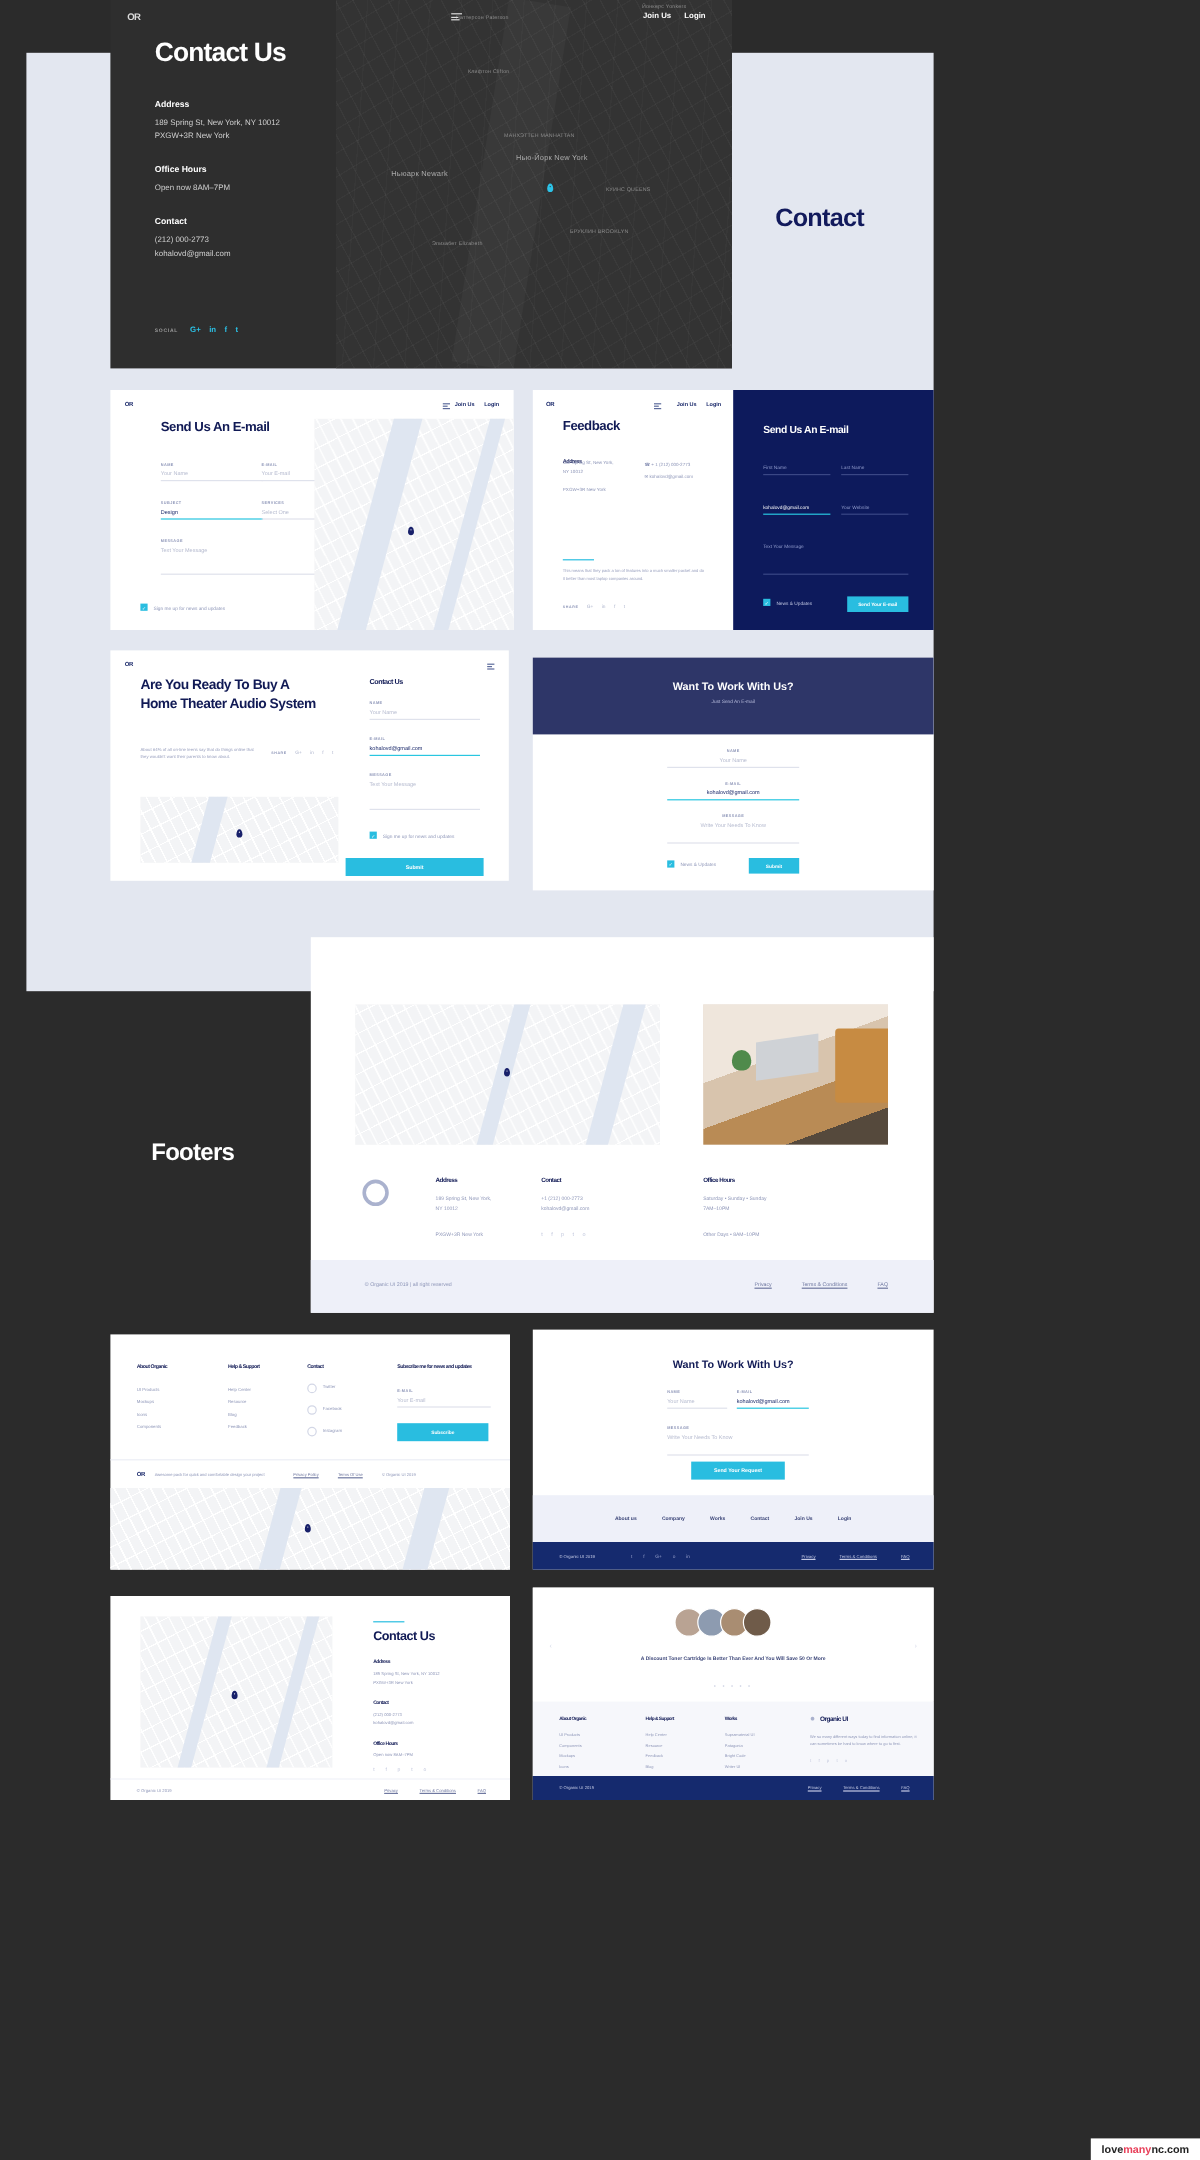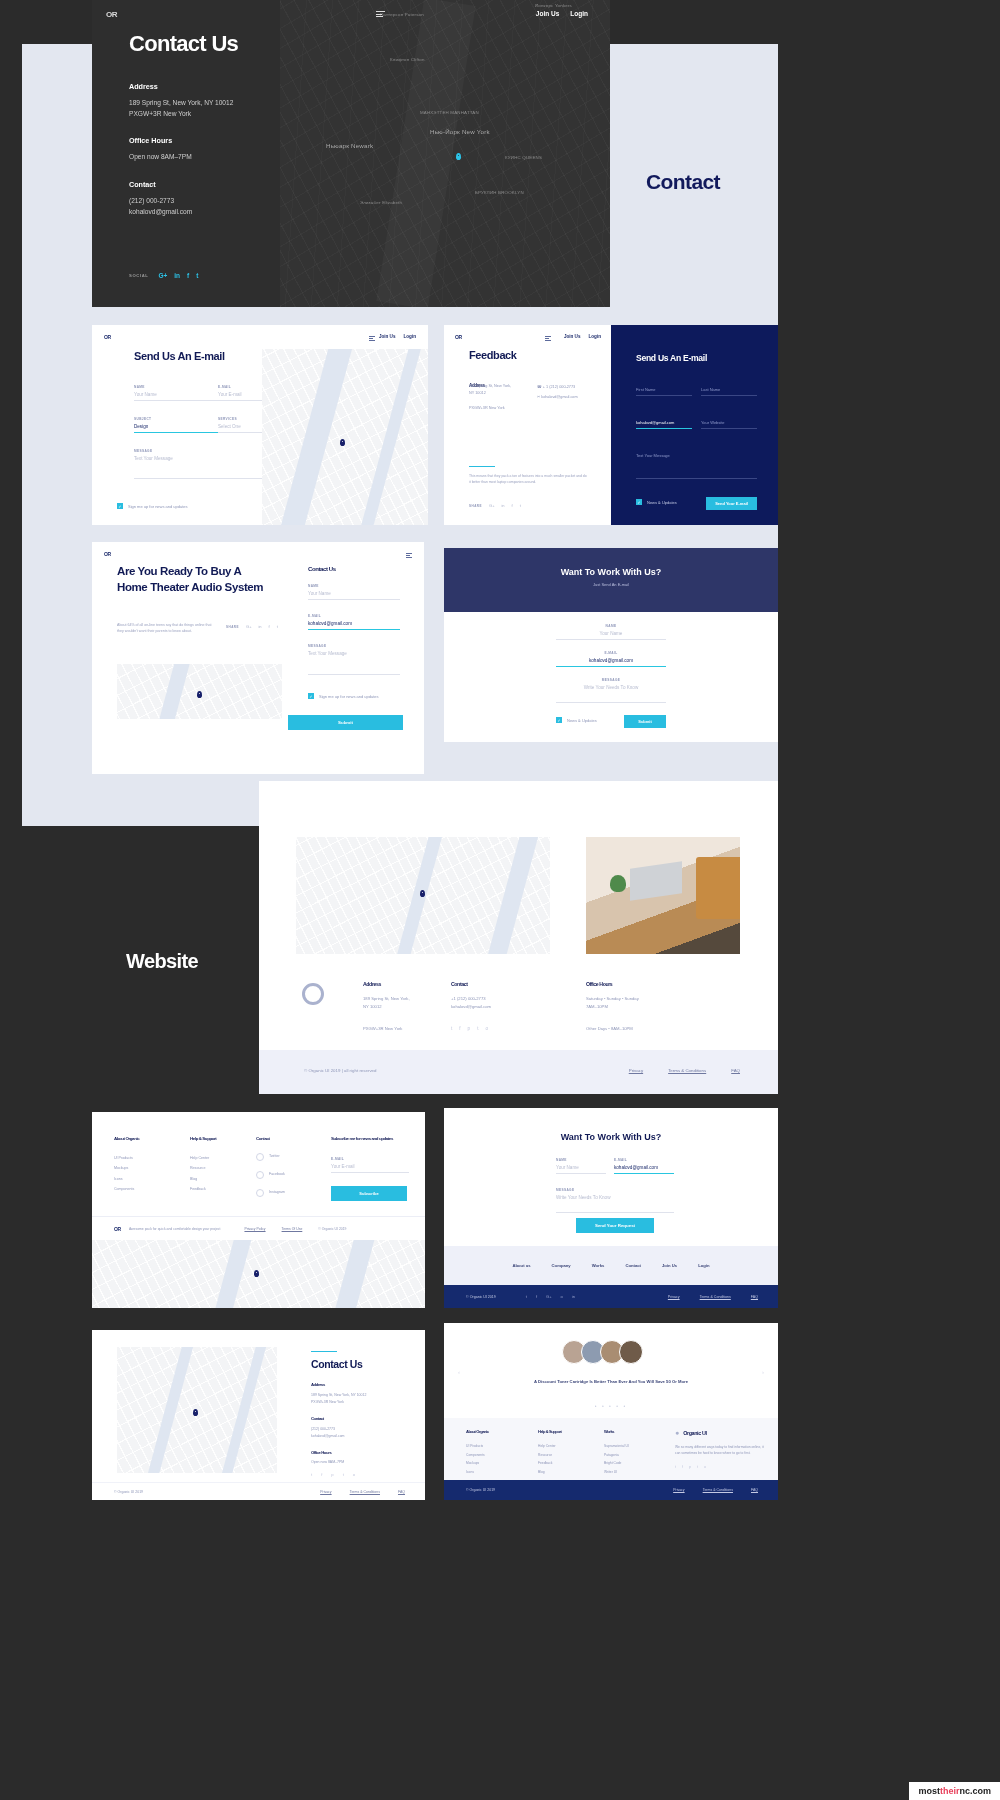--- a/index.html
+++ b/index.html
@@ -240,21 +240,21 @@
     <div style="position:absolute;left:25px;top:95px;width:56px;border-bottom:1.4px solid #29c6e0;padding-bottom:3px;font-size:4px;color:#fff;">kohalovd@gmail.com</div>
     <div style="position:absolute;left:90px;top:95px;width:56px;border-bottom:1px solid #3a4785;padding-bottom:3px;font-size:4px;color:#8f9acb;">Your Website</div>
     <div style="position:absolute;left:25px;top:128px;width:121px;border-bottom:1px solid #3a4785;padding-bottom:20px;font-size:4px;color:#8f9acb;">Text Your Message</div>
     <div class="chkrow" style="position:absolute;left:25px;top:174px;color:#c3c9e4;">
       <span class="chk">✓</span>
       <span>News &amp; Updates</span>
     </div>
     <div class="btn-cyan" style="position:absolute;left:95px;top:172px;width:51px;">Send Your E-mail</div>
   </div>
 
-  <div class="card" style="left:92px;top:542px;width:332px;height:232px;">
+  <div class="card" style="left:92px;top:542px;width:332px;height:192px;">
     <div class="mini-logo" style="position:absolute;left:12px;top:9px;">OR</div>
     <div class="mini-hamb" style="position:absolute;right:12px;top:11px;">
         <i></i>
         <i></i>
         <i></i>
       </div>
     <div class="ftitle" style="position:absolute;left:25px;top:22px;width:150px;font-size:11.5px;line-height:1.35;">Are You Ready To Buy A Home Theater Audio System</div>
     <div style="position:absolute;left:25px;top:80px;width:100px;font-size:3.6px;color:#9aa1bf;line-height:1.8;">About 64% of all on-line teens say that do things online that they wouldn't want their parents to know about.</div>
     <div style="position:absolute;left:134px;top:82px;display:flex;align-items:center;gap:7px;">
       <span style="font-size:3px;font-weight:bold;color:#8e96b8;letter-spacing:.5px;">SHARE</span>
@@ -308,21 +308,21 @@
       <div class="flabel" style="text-align:center;">MESSAGE</div>
       <div class="finput" style="text-align:center;padding-bottom:12px;">Write Your Needs To Know</div>
     </div>
     <div class="chkrow" style="position:absolute;left:112px;top:169px;">
       <span class="chk">✓</span>
       <span>News &amp; Updates</span>
     </div>
     <div class="btn-cyan" style="position:absolute;left:180px;top:167px;width:42px;">Submit</div>
   </div>
 
-  <div class="footers-label">Website</div>
+  <div class="footers-label">Footers</div>
 
   <div class="card" style="left:259px;top:781px;width:519px;height:313px;">
     <div class="lightmap" style="position:absolute;left:37px;top:56px;width:254px;height:117px;">
       <div class="roads"></div>
       <div class="riv" style="left:46%;width:5%;"></div>
       <div class="riv" style="left:82%;width:7%;"></div>
       <div class="pinwrap" style="left:124px;top:53px;">
           <div class="pin navy"></div>
         </div>
     </div>
@@ -587,15 +587,15 @@
     <div style="position:absolute;left:0;top:157px;width:334px;height:20px;background:#152a6e;display:flex;align-items:center;">
       <span style="margin-left:22px;font-size:3.5px;color:#c3c9e4;">© Organic UI 2019</span>
       <span style="margin-left:auto;margin-right:20px;display:flex;gap:18px;font-size:3.5px;color:#c3c9e4;">
         <span class="ul">Privacy</span>
         <span class="ul">Terms &amp; Conditions</span>
         <span class="ul">FAQ</span>
       </span>
     </div>
   </div>
 
-  <div class="wm"><span>most</span><b>their</b><span>nc.com</span></div>
+  <div class="wm"><span>love</span><b>many</b><span>nc.com</span></div>
 
 </div>
 
 </body></html>

